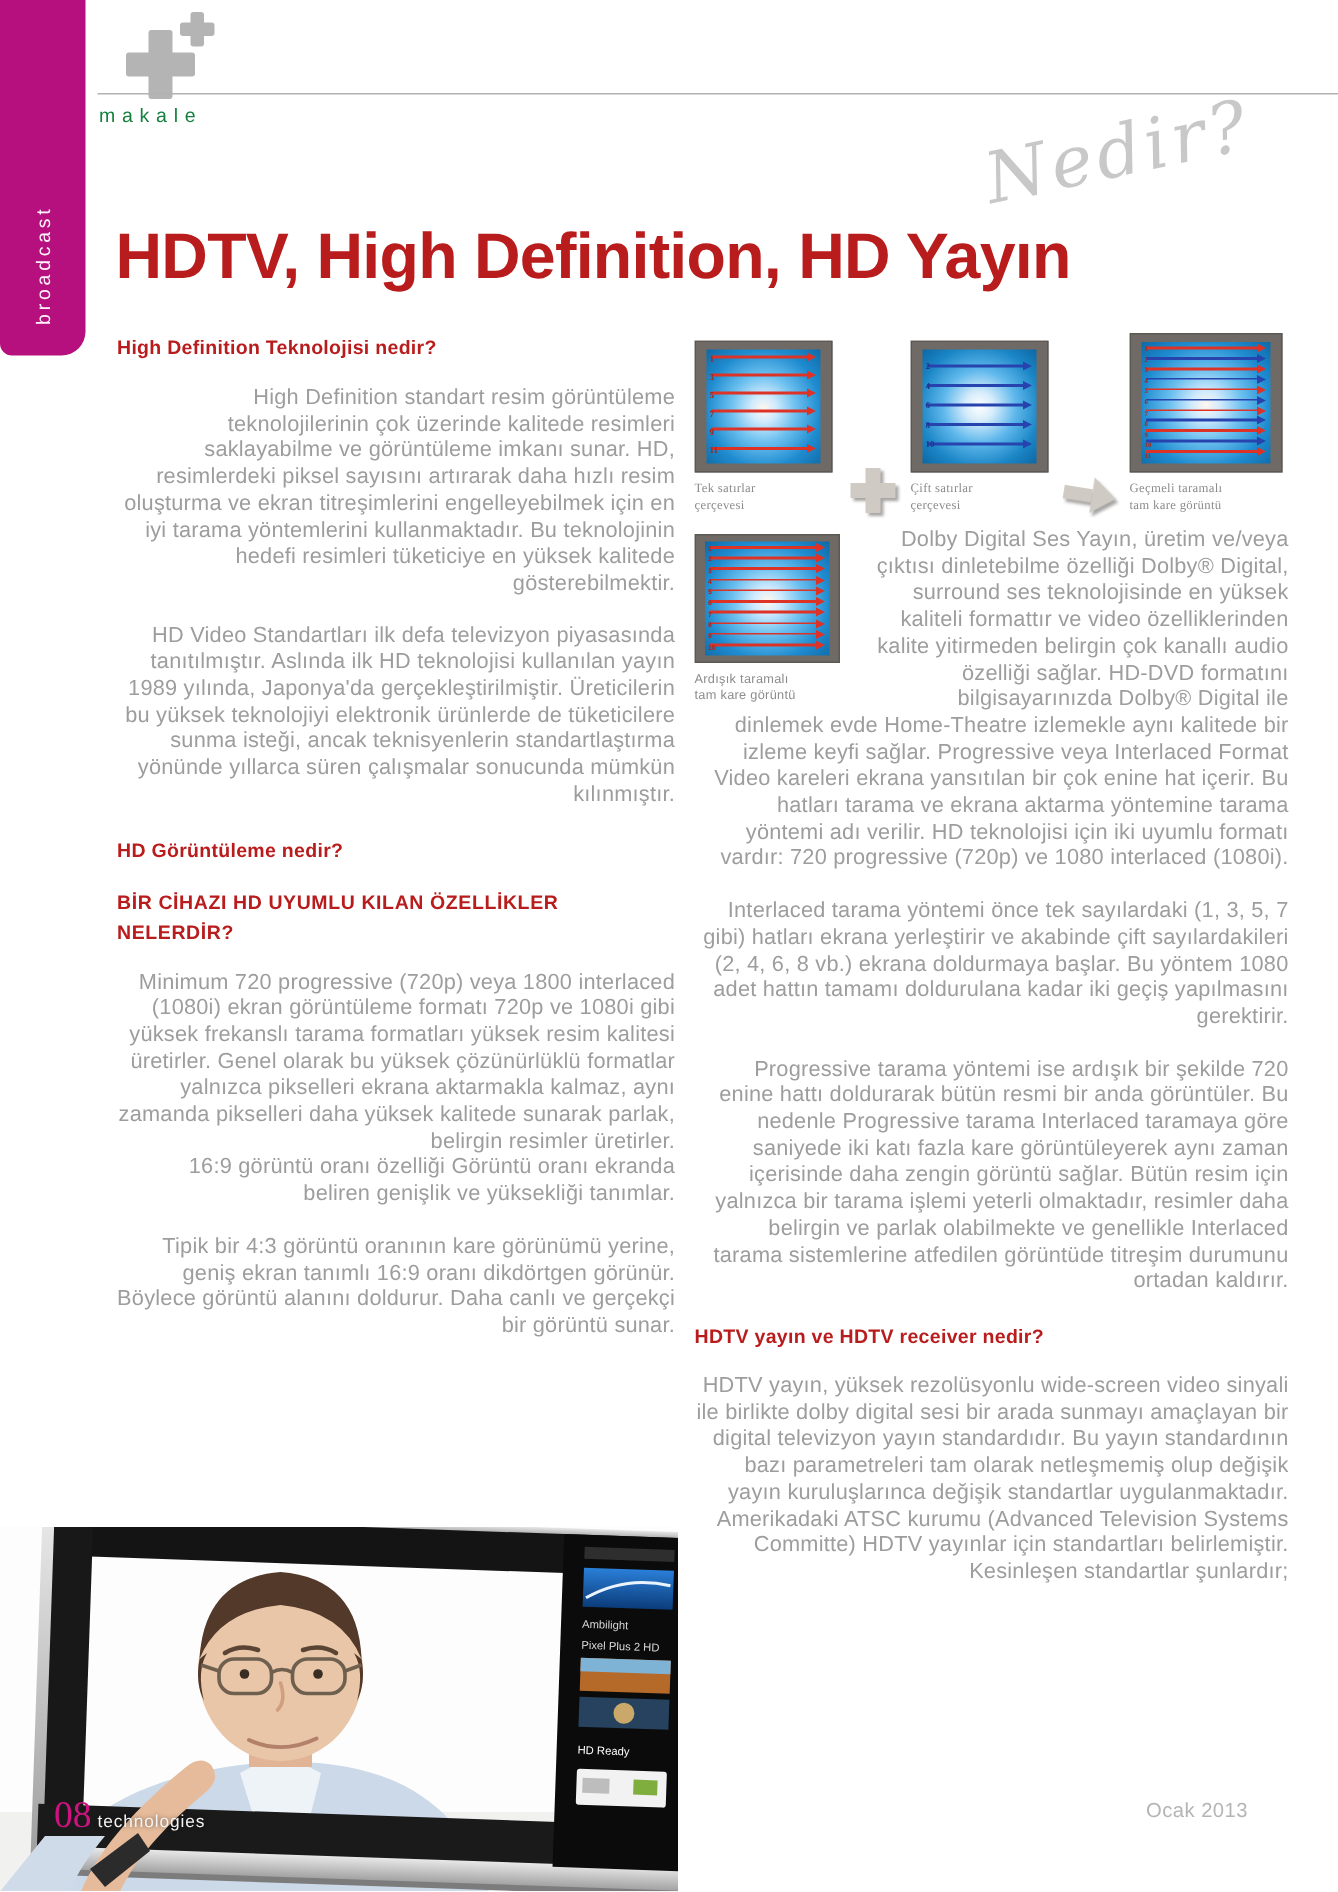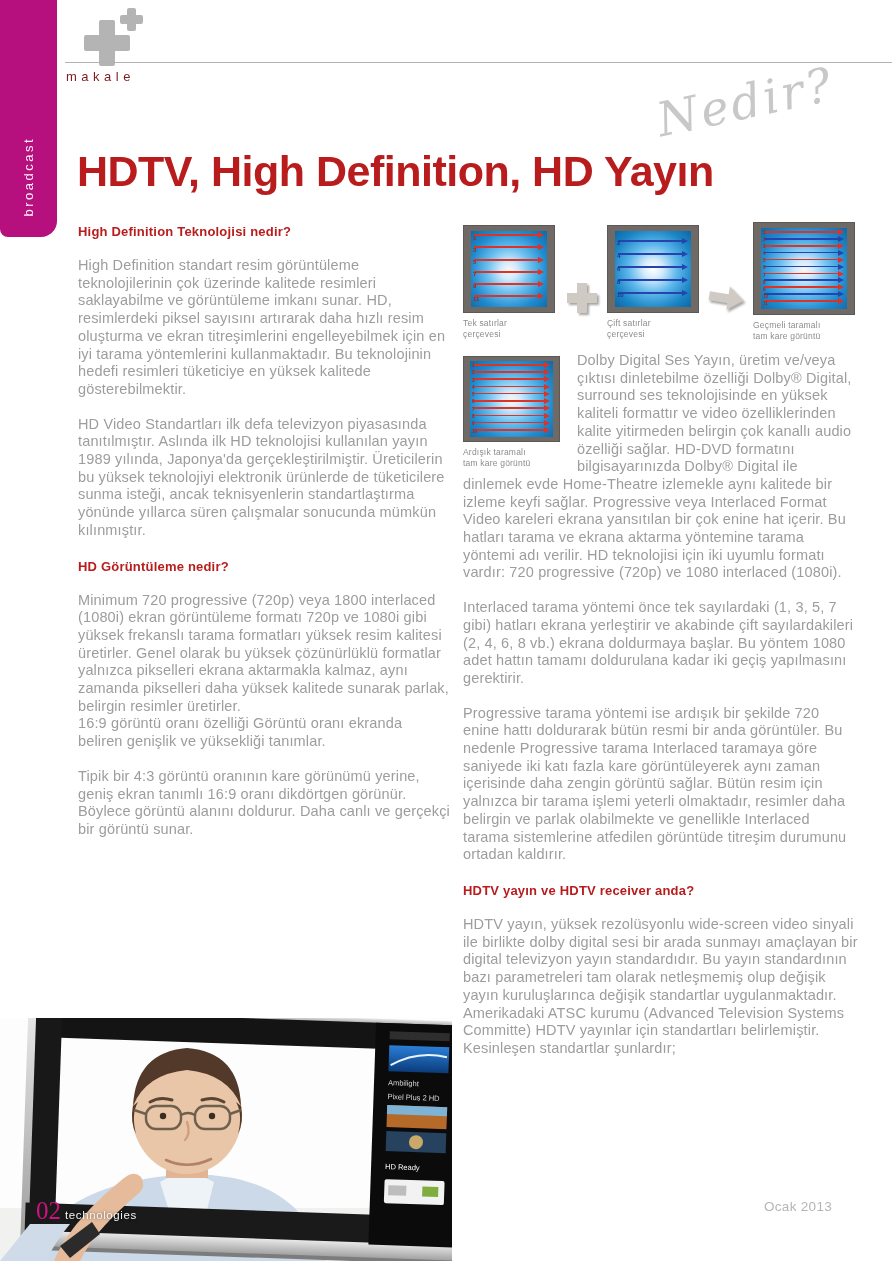--- a/index.html
+++ b/index.html
@@ -14,37 +14,37 @@
   .logo{position:absolute;left:84px;top:8px;width:70px;height:58px;color:#b4b4b4;}
   .cross{position:absolute;}
   .cross::before,.cross::after{content:"";position:absolute;background:currentColor;border-radius:2px;}
   .cross.big{left:0;top:12px;width:46px;height:46px;}
   .cross.big::before{left:0;top:15px;width:46px;height:16px;}
   .cross.big::after{left:15px;top:0;width:16px;height:46px;}
   .cross.small{left:36px;top:0;width:23px;height:23px;}
   .cross.small::before{left:0;top:7px;width:23px;height:9px;}
   .cross.small::after{left:7px;top:0;width:9px;height:23px;}
   .topline{position:absolute;left:65px;right:0;top:62px;height:1px;background:#b2b2b2;}
-  .kicker{position:absolute;left:66px;top:69px;font-size:13px;letter-spacing:4.5px;color:#7f1d1d;}
+  .kicker{position:absolute;left:66px;top:69px;font-size:13px;letter-spacing:4.5px;color:#15803d;}
   .nedir{position:absolute;left:655px;top:68px;width:240px;font-family:"DejaVu Serif",serif;
          font-style:italic;font-size:47px;color:#c8c8c8;transform:rotate(-12deg);letter-spacing:3px;}
   .headline{position:absolute;left:77px;top:147px;margin:0;width:810px;font-size:43px;
             font-weight:700;letter-spacing:-0.5px;color:#b91c1c;}
 
   
   .col{position:absolute;top:222px;}
   .col-left{left:78px;width:372px;}
   .col-right{left:463px;width:396px;}
-  .col p{margin:0 0 17px 0;font-size:14.5px;line-height:17.7px;color:#9d9d9d;letter-spacing:.15px;}
+  .col p{margin:0 0 17px 0;font-size:14.5px;line-height:17.7px;color:#9d9d9d;letter-spacing:.15px;text-align:right;}
   .col h2{margin:0 0 15px 0;font-size:13px;line-height:20px;color:#b91c1c;font-weight:700;letter-spacing:.2px;}
   .col h2.caps{letter-spacing:.4px;}
   .preline{white-space:pre-line;}
 
   
-  .diagrow{display:flex;align-items:center;margin-bottom:10px;}
+  .diagrow{display:flex;align-items:flex-end;margin-bottom:10px;font-family:Liberation Serif, serif;}
   .diag{margin:0;}
   .frame{position:relative;background:#6f6a66;box-shadow:inset 0 0 0 1px #5c5854;}
   .screen{position:absolute;background:radial-gradient(ellipse at 50% 52%,#fff7ee 0%,#cfeafd 16%,#6cc0ef 40%,#1f8cd0 70%,#0e69a6 100%);}
   .screen.cool{background:radial-gradient(ellipse at 50% 50%,#ffffff 0%,#d6ecfb 18%,#5fb8ec 45%,#1b86c6 75%,#0d67a4 100%);}
   .ln{position:absolute;left:3px;right:8px;height:2px;}
   .ln::after{content:"";position:absolute;right:-5px;top:-2px;border-left:6px solid currentColor;
              border-top:3px solid transparent;border-bottom:3px solid transparent;}
   .ln.r{background:#dd3226;color:#dd3226;}
   .ln.b{background:#2743ae;color:#2743ae;}
   .ln.thin{height:1.5px;}
@@ -94,20 +94,21 @@
   <div class="topline"></div>
   <div class="kicker">makale</div>
   <div class="nedir">Nedir?</div>
   <h1 class="headline">HDTV, High Definition, HD Yayın</h1>
 
   <div class="col col-left">
     <h2>High Definition Teknolojisi nedir?</h2>
     <p>High Definition standart resim görüntüleme teknolojilerinin çok üzerinde kalitede resimleri saklayabilme ve görüntüleme imkanı sunar. HD, resimlerdeki piksel sayısını artırarak daha hızlı resim oluşturma ve ekran titreşimlerini engelleyebilmek için en iyi tarama yöntemlerini kullanmaktadır. Bu teknolojinin hedefi resimleri tüketiciye en yüksek kalitede gösterebilmektir.</p>
     <p>HD Video Standartları ilk defa televizyon piyasasında tanıtılmıştır. Aslında ilk HD teknolojisi kullanılan yayın 1989 yılında, Japonya'da gerçekleştirilmiştir. Üreticilerin bu yüksek teknolojiyi elektronik ürünlerde de tüketicilere sunma isteği, ancak teknisyenlerin standartlaştırma yönünde yıllarca süren çalışmalar sonucunda mümkün kılınmıştır.</p>
     <h2>HD Görüntüleme nedir?</h2>
+    <h2 class="caps">BİR CİHAZI HD UYUMLU KILAN ÖZELLİKLER NELERDİR?</h2>
     <p class="preline">Minimum 720 progressive (720p) veya 1800 interlaced (1080i) ekran görüntüleme formatı 720p ve 1080i gibi yüksek frekanslı tarama formatları yüksek resim kalitesi üretirler. Genel olarak bu yüksek çözünürlüklü formatlar yalnızca pikselleri ekrana aktarmakla kalmaz, aynı zamanda pikselleri daha yüksek kalitede sunarak parlak, belirgin resimler üretirler.
 16:9 görüntü oranı özelliği Görüntü oranı ekranda beliren genişlik ve yüksekliği tanımlar.</p>
     <p>Tipik bir 4:3 görüntü oranının kare görünümü yerine, geniş ekran tanımlı 16:9 oranı dikdörtgen görünür. Böylece görüntü alanını doldurur. Daha canlı ve gerçekçi bir görüntü sunar.</p>
   </div>
 
   <div class="col col-right">
 
     <div class="diagrow">
       <figure class="diag d1">
         <div class="frame">
@@ -215,21 +216,21 @@
           </div>
         </div>
         <figcaption class="preline">Ardışık taramalı
 tam kare görüntü</figcaption>
       </figure>
       <p>Dolby Digital Ses Yayın, üretim ve/veya çıktısı dinletebilme özelliği Dolby® Digital, surround ses teknolojisinde en yüksek kaliteli formattır ve video özelliklerinden kalite yitirmeden belirgin çok kanallı audio özelliği sağlar. HD-DVD formatını bilgisayarınızda Dolby® Digital ile dinlemek evde Home-Theatre izlemekle aynı kalitede bir izleme keyfi sağlar. Progressive veya Interlaced Format Video kareleri ekrana yansıtılan bir çok enine hat içerir. Bu hatları tarama ve ekrana aktarma yöntemine tarama yöntemi adı verilir. HD teknolojisi için iki uyumlu formatı vardır: 720 progressive (720p) ve 1080 interlaced (1080i).</p>
     </div>
 
     <p>Interlaced tarama yöntemi önce tek sayılardaki (1, 3, 5, 7 gibi) hatları ekrana yerleştirir ve akabinde çift sayılardakileri (2, 4, 6, 8 vb.) ekrana doldurmaya başlar. Bu yöntem 1080 adet hattın tamamı doldurulana kadar iki geçiş yapılmasını gerektirir.</p>
     <p>Progressive tarama yöntemi ise ardışık bir şekilde 720 enine hattı doldurarak bütün resmi bir anda görüntüler. Bu nedenle Progressive tarama Interlaced taramaya göre saniyede iki katı fazla kare görüntüleyerek aynı zaman içerisinde daha zengin görüntü sağlar. Bütün resim için yalnızca bir tarama işlemi yeterli olmaktadır, resimler daha belirgin ve parlak olabilmekte ve genellikle Interlaced tarama sistemlerine atfedilen görüntüde titreşim durumunu ortadan kaldırır.</p>
-    <h2>HDTV yayın ve HDTV receiver anda?</h2>
+    <h2>HDTV yayın ve HDTV receiver nedir?</h2>
     <p>HDTV yayın, yüksek rezolüsyonlu wide-screen video sinyali ile birlikte dolby digital sesi bir arada sunmayı amaçlayan bir digital televizyon yayın standardıdır. Bu yayın standardının bazı parametreleri tam olarak netleşmemiş olup değişik yayın kuruluşlarınca değişik standartlar uygulanmaktadır. Amerikadaki ATSC kurumu (Advanced Television Systems Committe) HDTV yayınlar için standartları belirlemiştir. Kesinleşen standartlar şunlardır;</p>
   </div>
 
   <div class="photo">
     <svg viewBox="0 0 452 243" width="452" height="243" xmlns="http://www.w3.org/2000/svg">
       <defs>
         <linearGradient id="bgrad" x1="0" y1="0" x2="0" y2="1">
           <stop offset="0" stop-color="#2a7fd8"></stop>
             <stop offset="1" stop-color="#0b3c7a"></stop>
         </linearGradient>
@@ -291,18 +292,18 @@
 
       <g>
         <path d="M0,243 L54,243 C66,214 92,186 124,160 Q134,152 141,159 Q147,168 138,176 C114,196 92,218 80,243 Z" fill="#e6bb9b"></path>
         <path d="M60,228 L92,204 L100,216 L70,240 Z" fill="#2b2b2b"></path>
         <path d="M0,243 L46,243 C52,230 60,218 70,206 L30,206 Z" fill="#cfdbe9"></path>
       </g>
     </svg>
   </div>
 
   <div class="pagefoot">
-    <span class="pno">02</span>
+    <span class="pno">08</span>
     <span class="mag">technologies</span>
   </div>
   <div class="issue">Ocak 2013</div>
 
 </div>
 
 </body></html>

